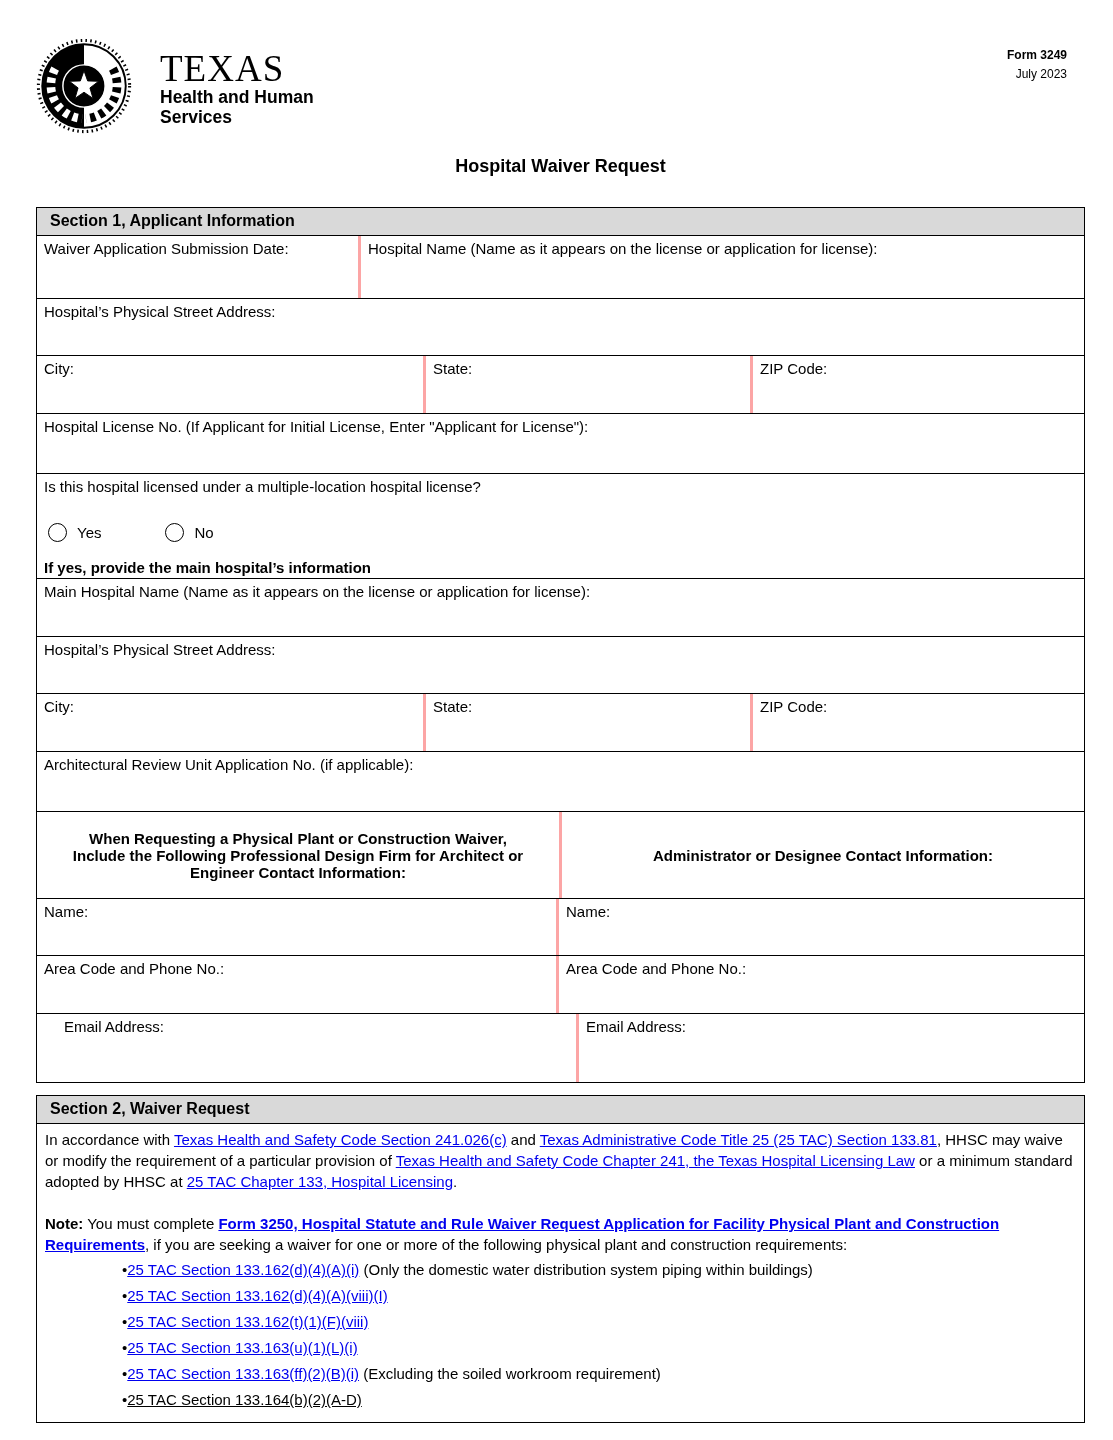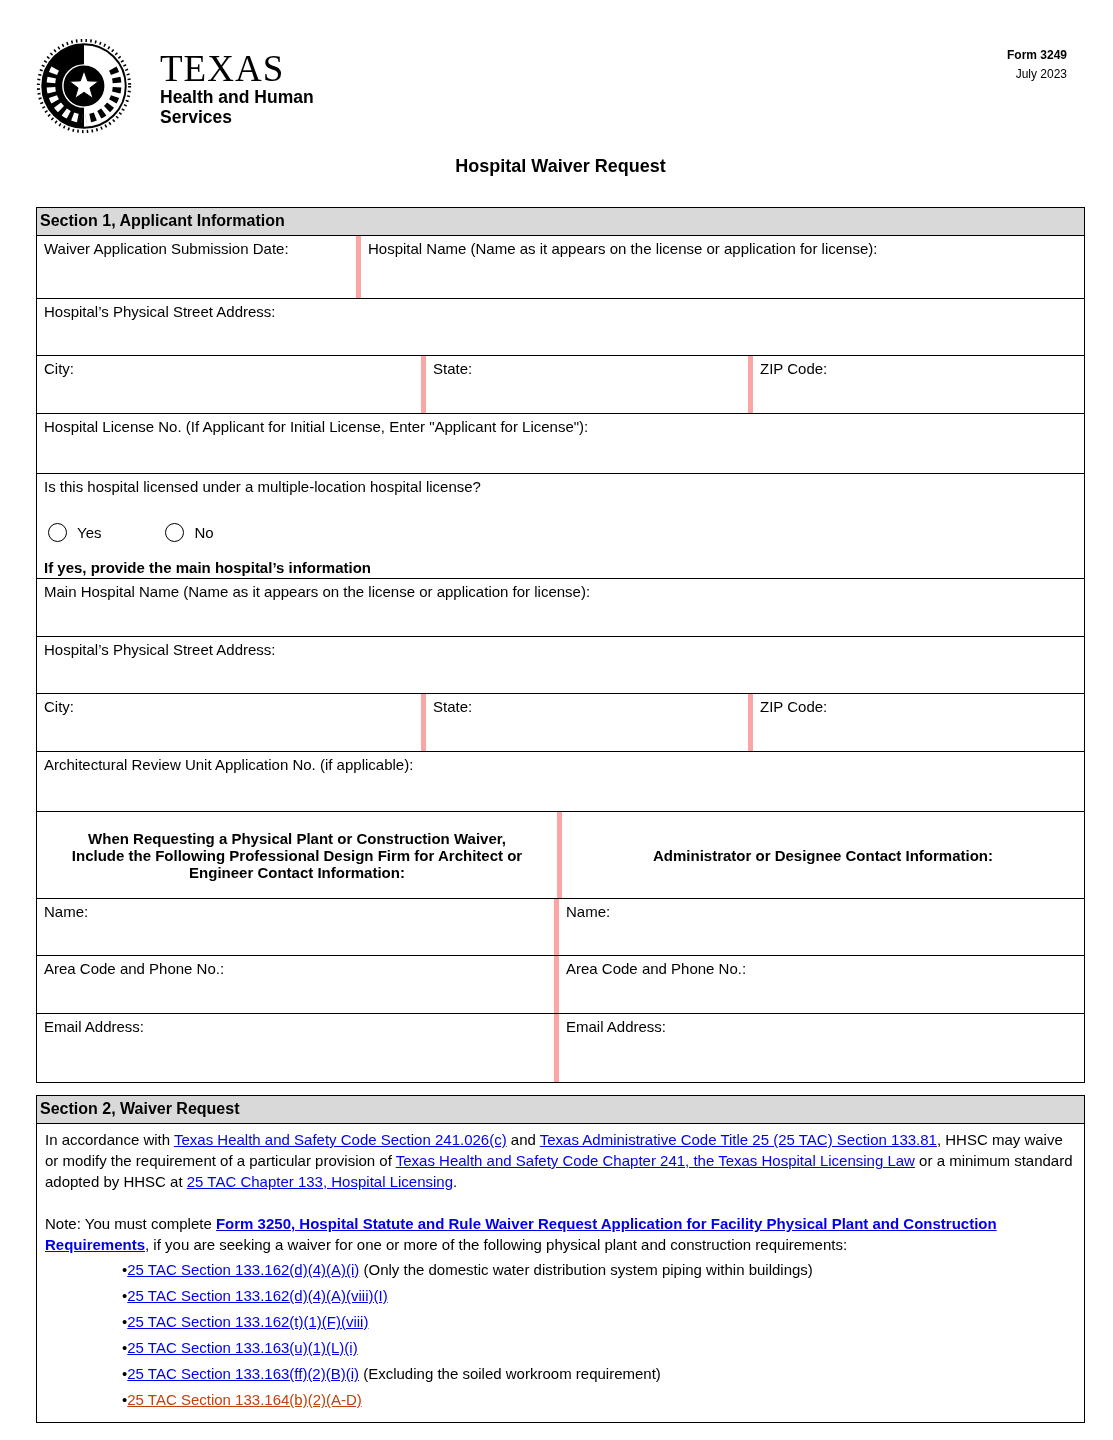--- a/index.html
+++ b/index.html
@@ -20,42 +20,42 @@
   .wm-top { font-family:"Liberation Serif", serif; font-size:37px; letter-spacing:1px; line-height:36px; }
   .wm-sub { font-size:17.5px; font-weight:bold; line-height:20px; }
   .forminfo { text-align:right; padding-top:8px; padding-right:18px; font-size:12px; line-height:19px; }
   .forminfo .fnum { font-weight:bold; }
 
   
   .doc-title { text-align:center; font-size:18px; font-weight:bold; margin-top:22px; }
 
   
   .secbox { width:1049px; border:1.5px solid #000; margin-top:30px; }
-  .sec-h { height:28px; padding:4px 7px 0 3px; font-size:16px; font-weight:bold;
+  .sec-h { height:28px; padding:4px 7px 0 13px; font-size:16px; font-weight:bold;
            border-bottom:1.5px solid #000; }
   .row { display:flex; border-bottom:1px solid #000; }
-  .row:last-child { border-bottom:none; }
-  .cell { padding:4px 7px; border-right:5px solid #fca5a5; }
+  .row:last-child { border-bottom:none;margin-left:20px; }
+  .cell { padding:4px 7px; border-right:3px solid #fca5a5; }
   .cell:last-child { border-right:none; }
   .hdr-cell { display:flex; align-items:center; justify-content:center;
               text-align:center; font-weight:bold; padding:6px 28px; }
   
   .qcell { display:flex; flex-direction:column; justify-content:space-between; padding:4px 7px 2px 7px; }
   .radios { display:flex; align-items:center; margin:6px 0 10px 4px; }
   .radio-group { display:flex; align-items:center; margin-right:64px;margin-top:15px; }
   .radio-circle { width:19px; height:19px; border:1.6px solid #000; border-radius:50%;
                   display:inline-block; background:#fff; }
   .radio-label { margin-left:10px; }
   .ifyes { font-weight:bold; }
 
   
   .s2-content { padding:5px 8px 10px 8px; line-height:21px; }
   a.lnk { text-decoration:underline; cursor:pointer; }
   .note-p { margin-top:21px; }
-  .note-label { font-weight:normal; }
+  .note-label { font-weight:bold; }
   .blnk { font-weight:bold; }
   ul.tacs { list-style:none; margin-top:3px; margin-left:77px; }
   ul.tacs li { margin-top:2.5px; line-height:23.5px; }
 </style>
 </head>
 <body>
 
 <div class="page">
 
   <div class="hdr">
@@ -213,18 +213,18 @@
       <div class="note-p">
         <span class="note-label">Note:</span><span> You must complete </span><a class="lnk blnk" style="color:#0000EE">Form 3250, Hospital Statute and Rule Waiver Request Application for Facility Physical Plant and Construction Requirements</a><span>, if you are seeking a waiver for one or more of the following physical plant and construction requirements:</span>
       </div>
 
       <ul class="tacs">
         <li><span>•</span><a class="lnk" style="color:#0000EE">25 TAC Section 133.162(d)(4)(A)(i)</a><span> (Only the domestic water distribution system piping within buildings)</span></li>
         <li><span>•</span><a class="lnk" style="color:#0000EE">25 TAC Section 133.162(d)(4)(A)(viii)(I)</a><span></span></li>
         <li><span>•</span><a class="lnk" style="color:#0000EE">25 TAC Section 133.162(t)(1)(F)(viii)</a><span></span></li>
         <li><span>•</span><a class="lnk" style="color:#0000EE">25 TAC Section 133.163(u)(1)(L)(i)</a><span></span></li>
         <li><span>•</span><a class="lnk" style="color:#0000EE">25 TAC Section 133.163(ff)(2)(B)(i)</a><span> (Excluding the soiled workroom requirement)</span></li>
-        <li><span>•</span><a class="lnk" style="color:#c2410c">25 TAC Section 133.164(b)(2)(A-D)</a><span></span></li>
+        <li><span>•</span><a class="lnk" style="color:#000000">25 TAC Section 133.164(b)(2)(A-D)</a><span></span></li>
       </ul>
     </div>
   </div>
 
 </div>
 
 </body></html>

